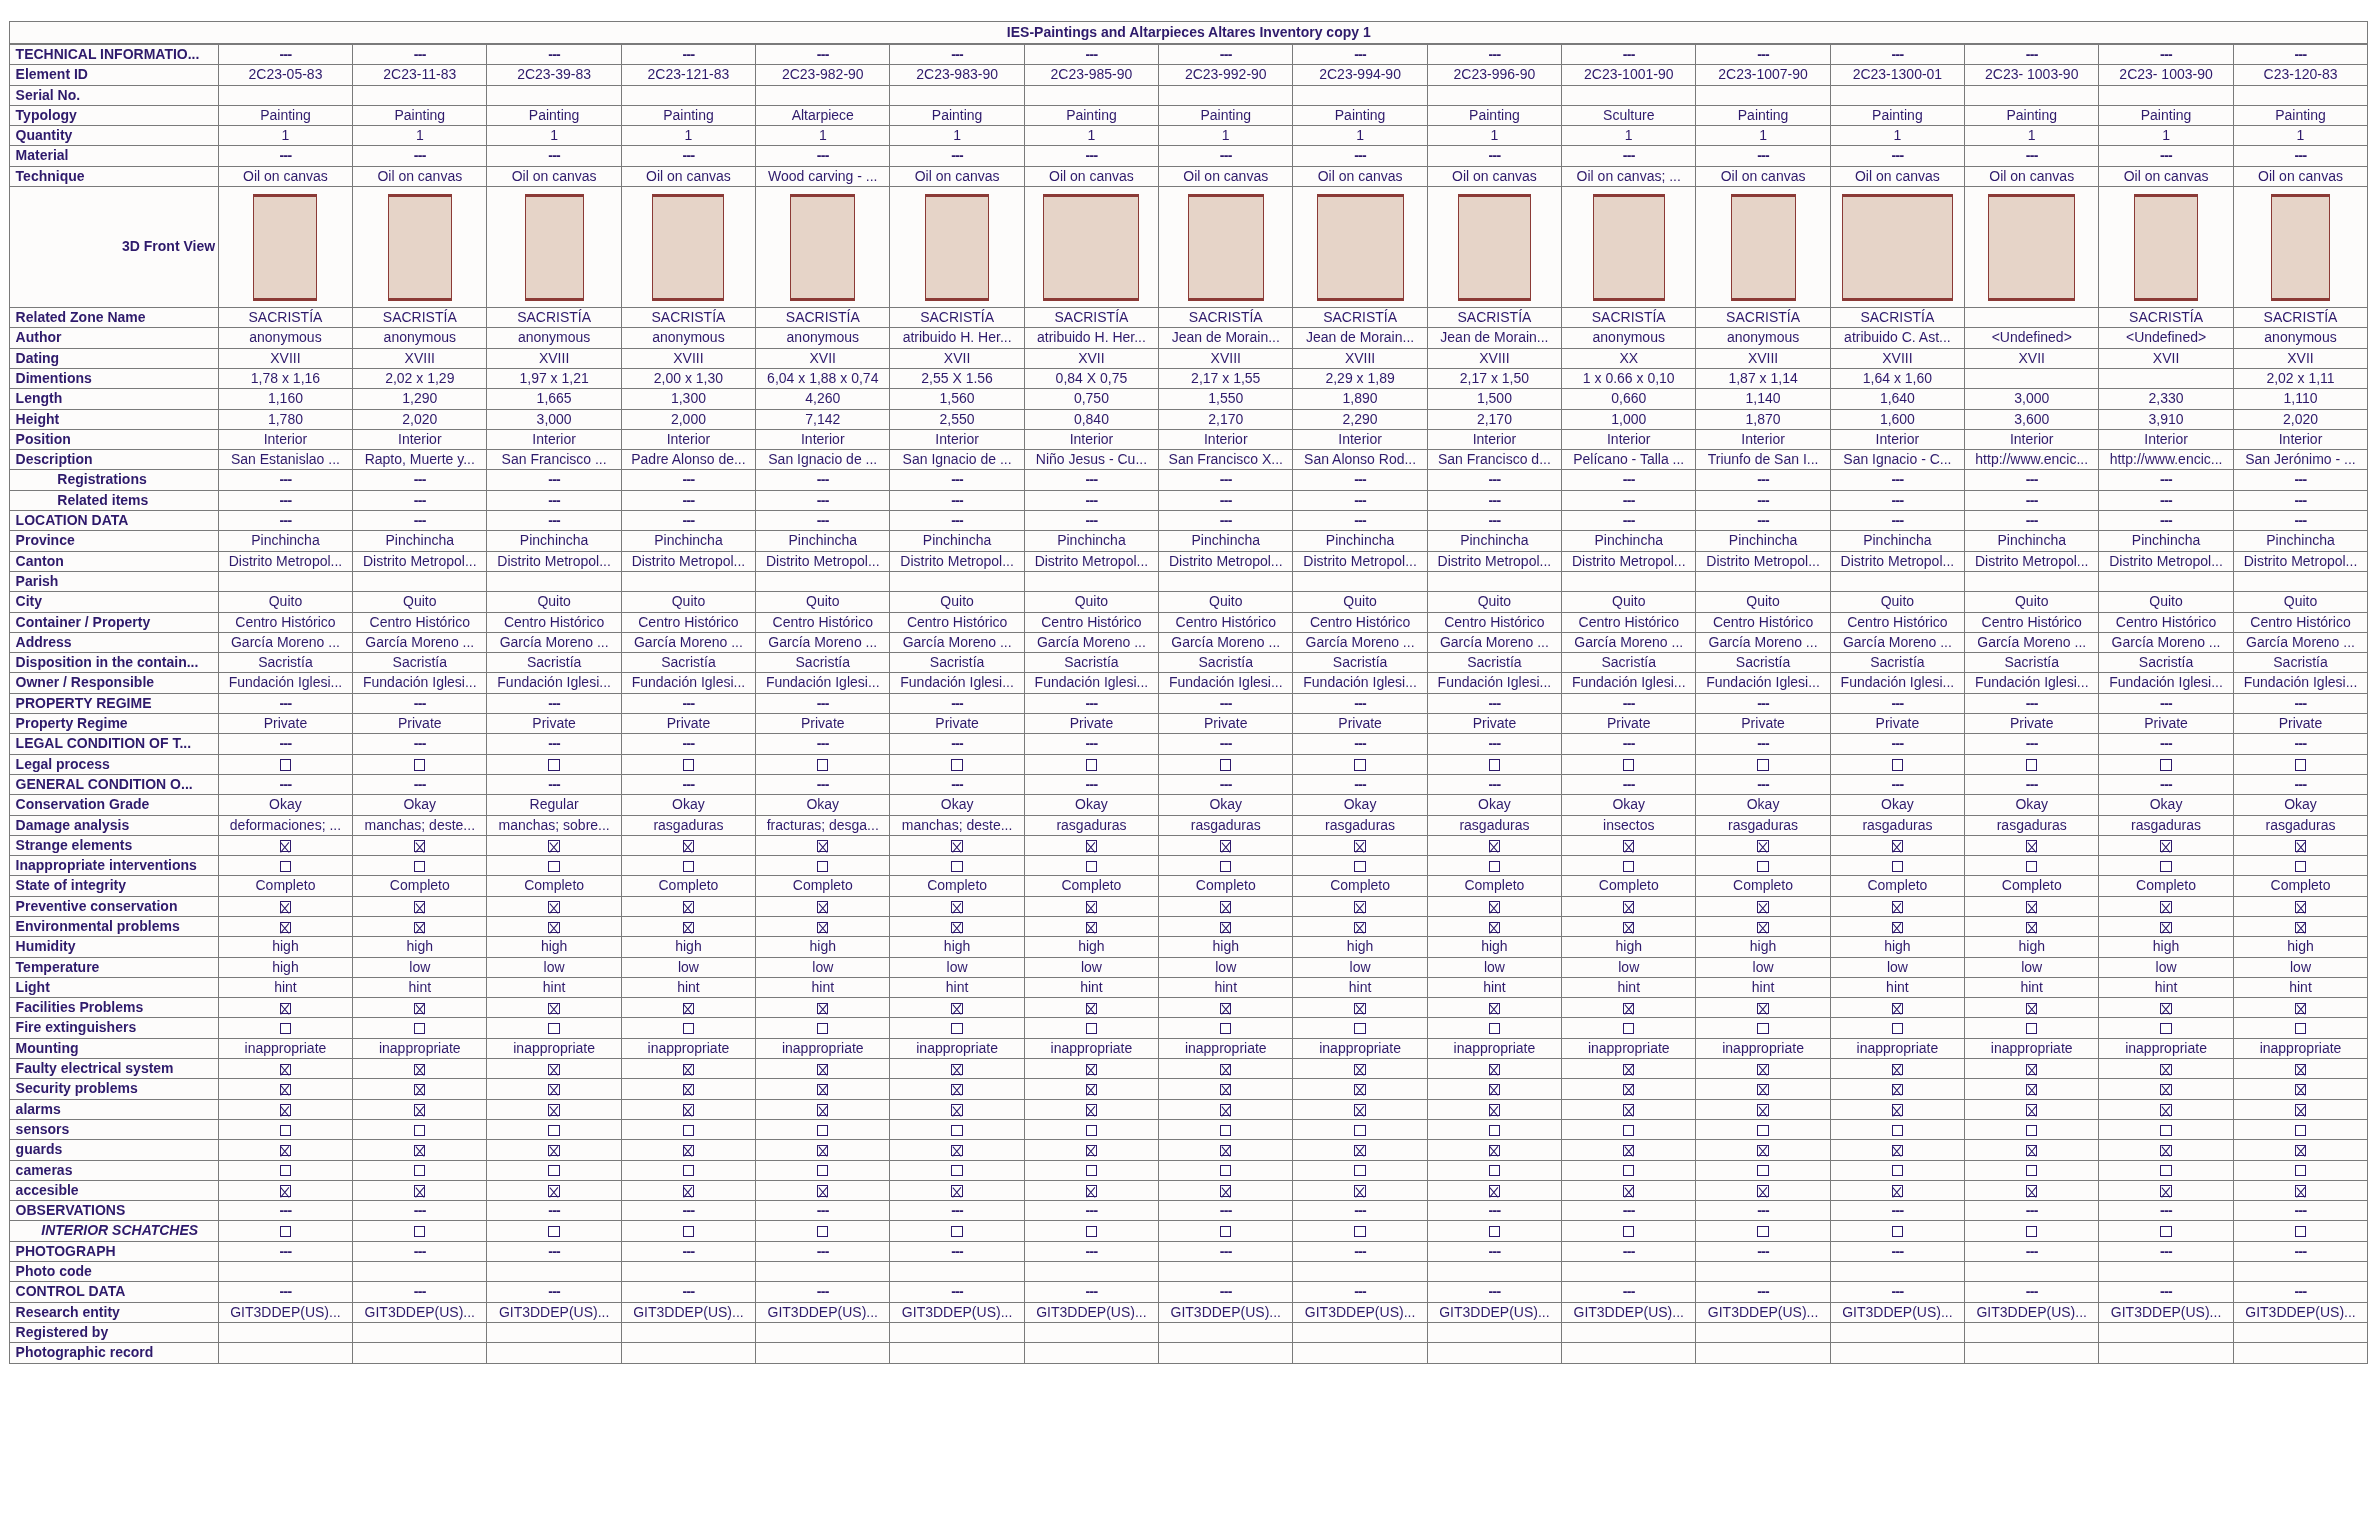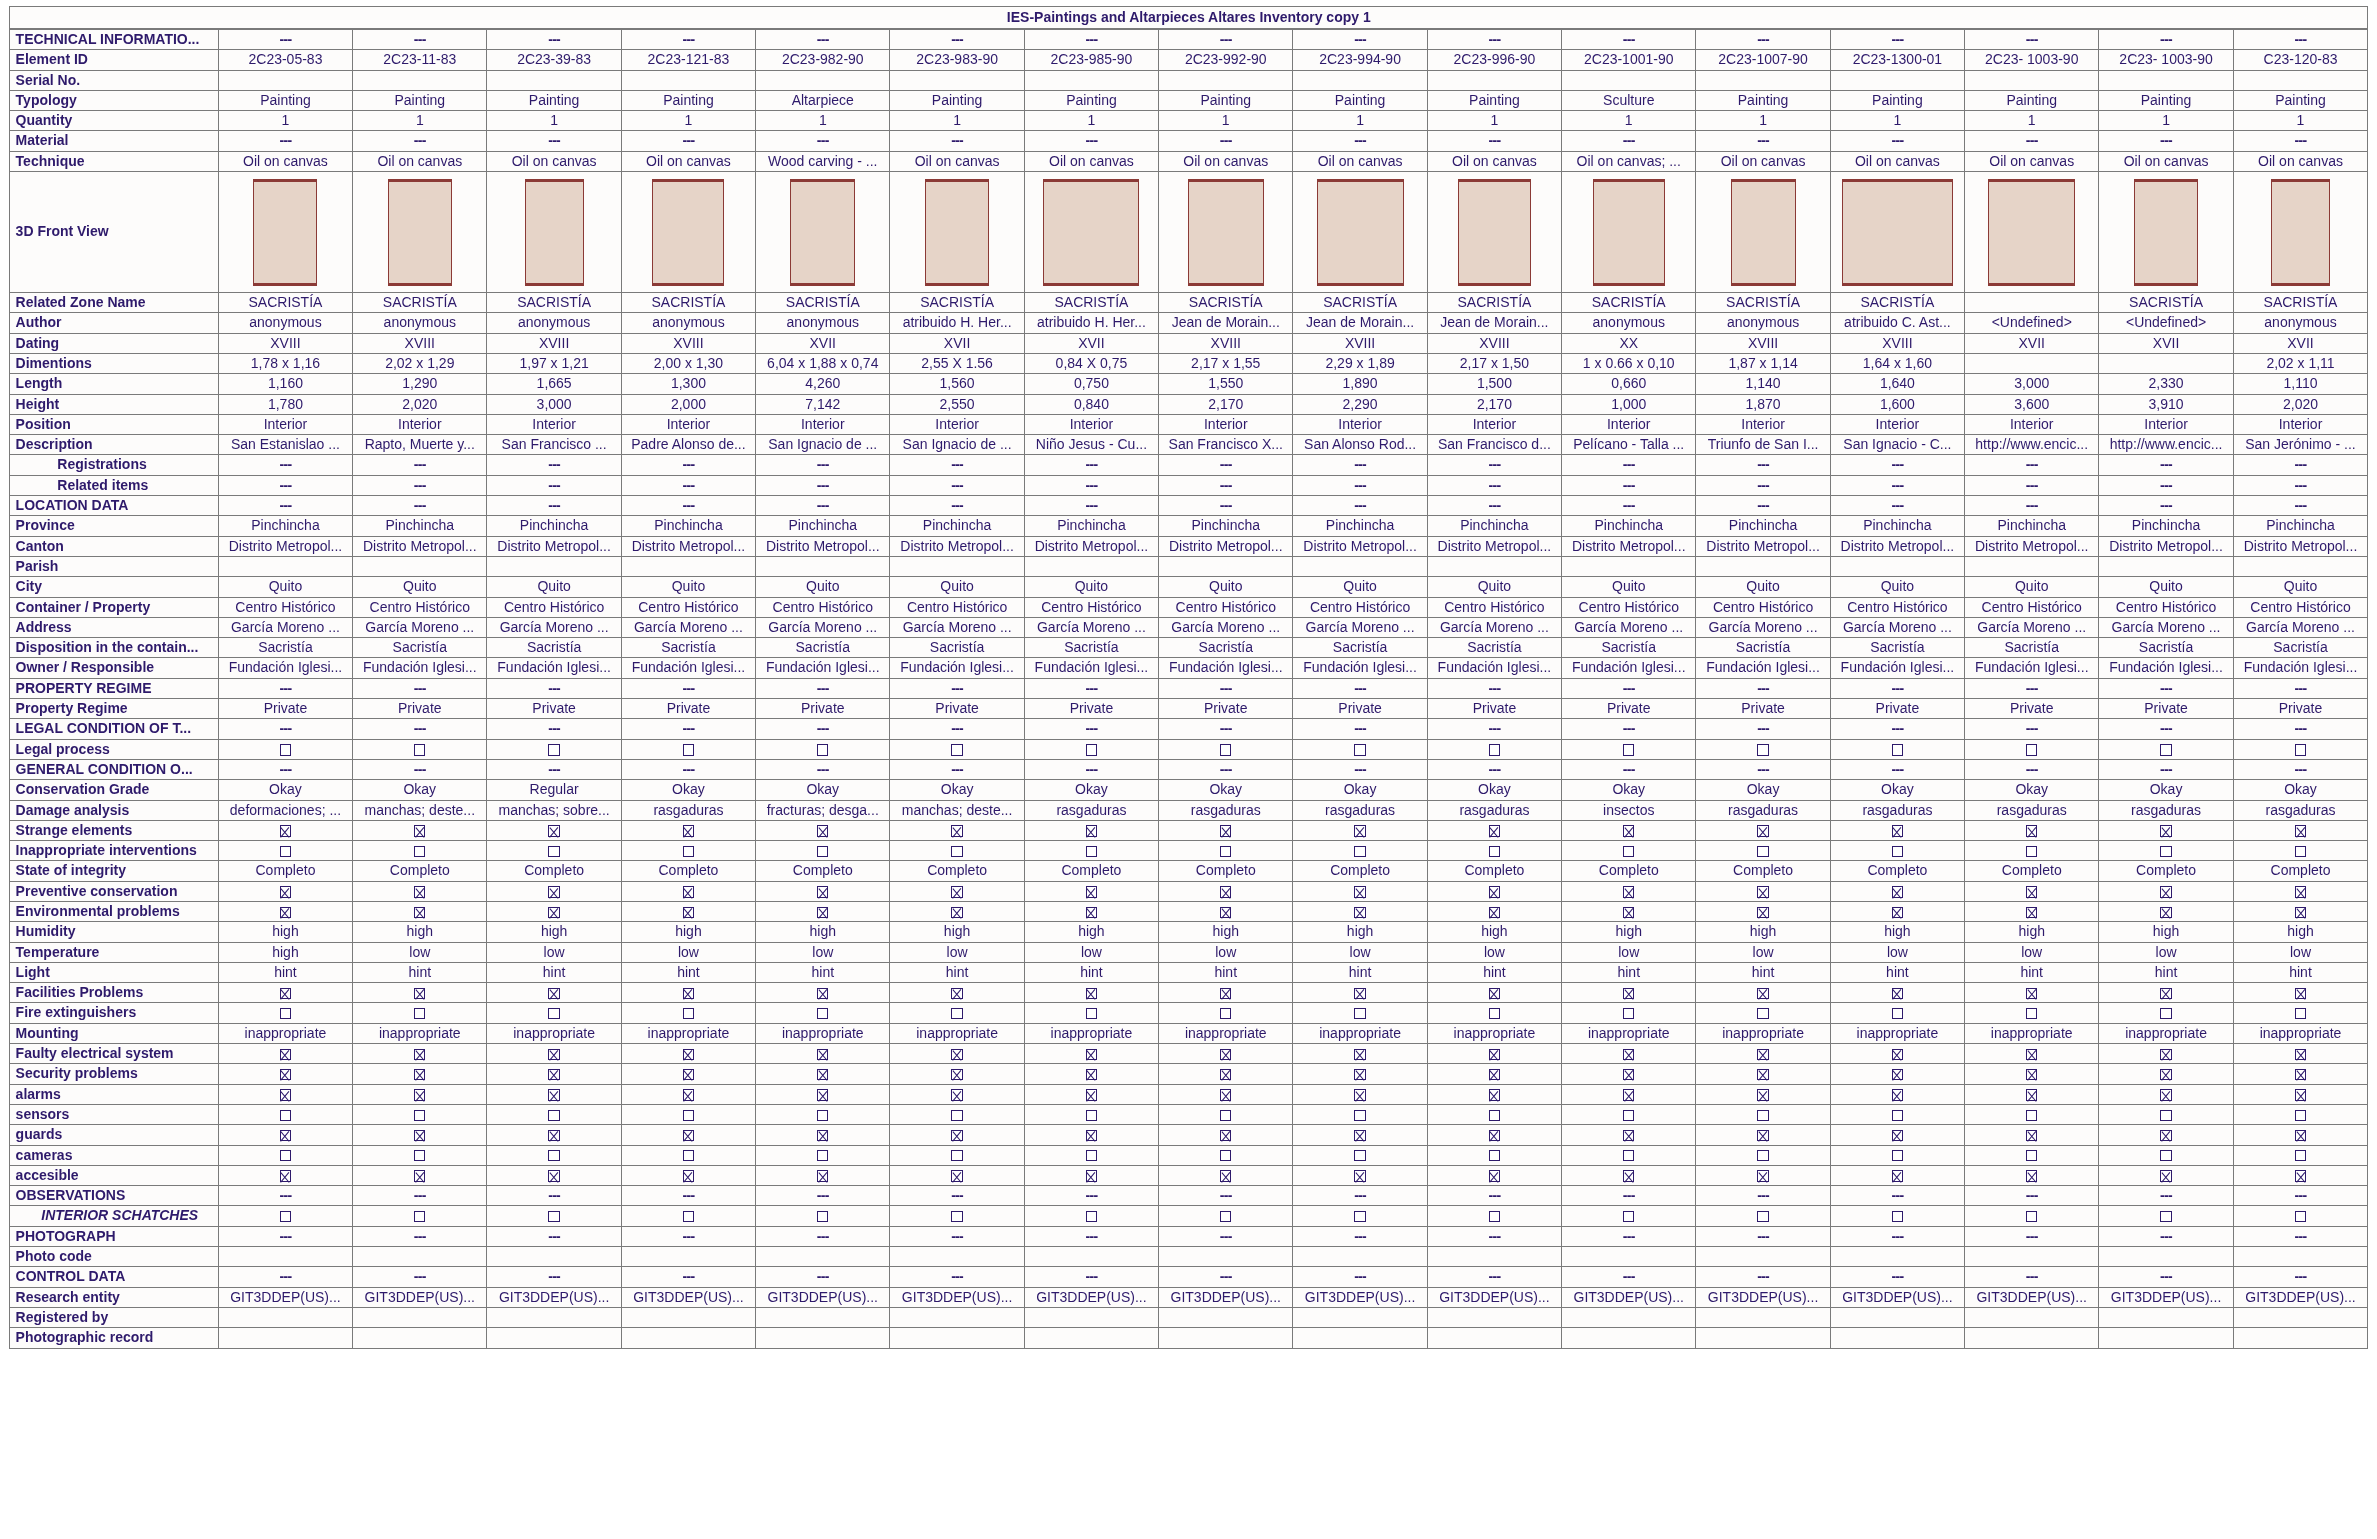--- a/index.html
+++ b/index.html
@@ -1,18 +1,18 @@
 <!DOCTYPE html>
 <html style="font-size:10.7px"><head>
 <meta charset="utf-8">
 <style>
   html, body { margin: 0; padding: 0; background: #ffffff; }
   body { width: 2377px; height: 1540px; overflow: hidden; position: relative; }
   .sheet {
-    position: absolute; left: 9.3px; top: 6px;
+    position: absolute; left: 9.3px; top: 21px;
     width: 2173px;
     font-family: "Liberation Sans", sans-serif;
     color: #2e1a6b;
   }
   table.inv {
     border-collapse: collapse;
     table-layout: fixed;
     width: 2359px;
     background: #fdfcfb;
   }
@@ -34,21 +34,21 @@
     line-height: 21px;
     border-bottom: 2px solid #7a7a7a;
   }
   table.inv td.lbl {
     text-align: left;
     font-weight: bold;
     padding-left: 5.3px;
   }
   table.inv td.lbl.sub { text-align: left; padding-right: 5.3px; }
   table.inv td.lbl.ind { padding-left: 47px; }
-  table.inv td.lbl.center { text-align: left; }
+  table.inv td.lbl.center { text-align: right; }
   table.inv tr.tall td { height: 120px; }
   .dash { letter-spacing: -0.7px; font-weight: bold; font-size: 10.7px; }
   .thumb-wrap { display: flex; align-items: center; justify-content: center; height: 115px; }
   .thumb {
     background: #e6d4c8;
     border: 1.3px solid #8b3a36;
     border-top-width: 3.3px;
     border-bottom-width: 3.3px;
     height: 107px;
     box-sizing: border-box;

